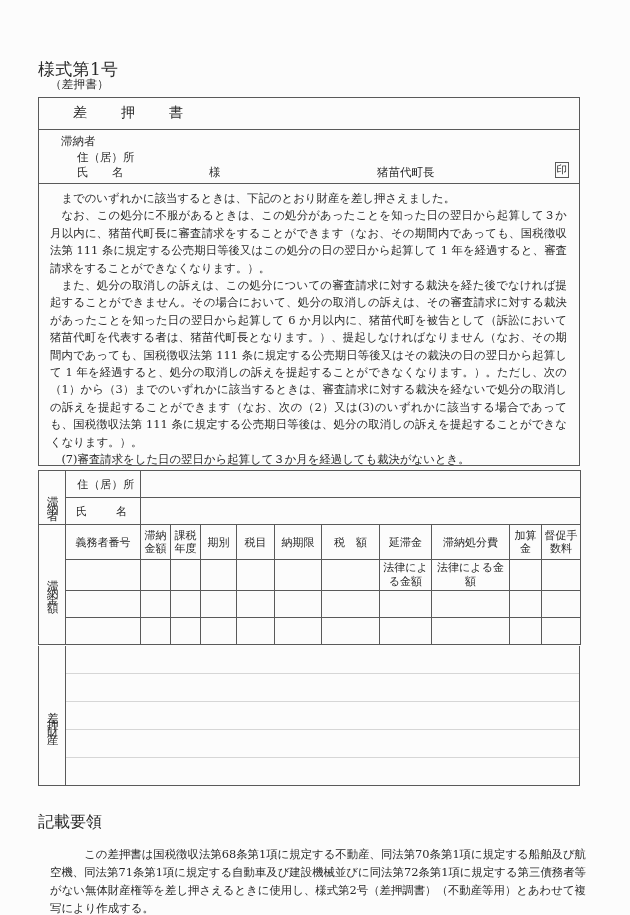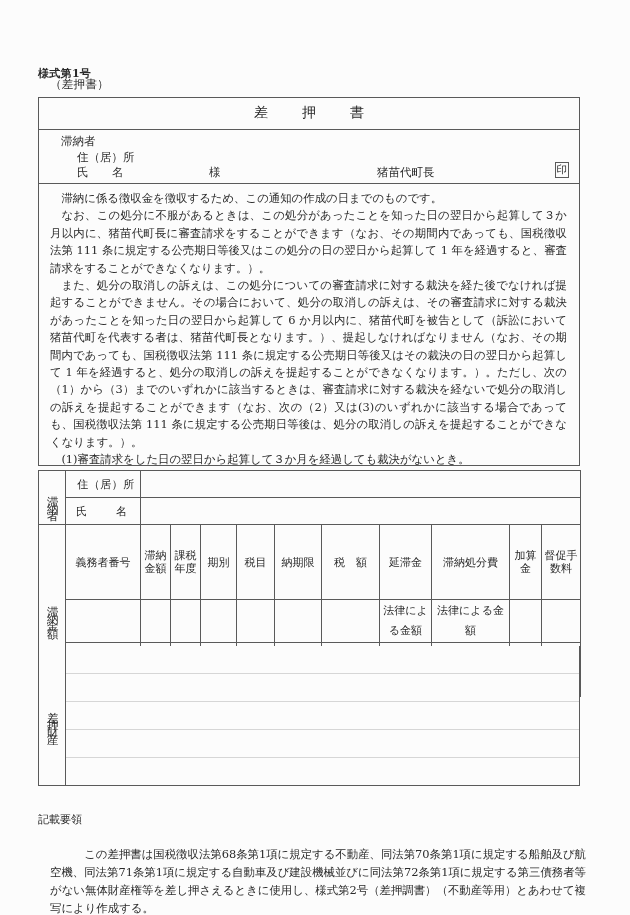--- a/index.html
+++ b/index.html
@@ -19,25 +19,24 @@
     position: absolute;
     left: 0; top: 0;
     width: 630px;
     height: 915px;
     box-sizing: border-box;
   }
 
   
   .form-no {
     position: absolute;
-    left: 38px; top: 66px;
-    font-size: 11px;
+    left: 38px; top: 58px;
+    font-size: 17px;
     letter-spacing: 0.3px;
     white-space: nowrap;
-    font-weight: bold;
   }
   .form-sub {
     position: absolute;
     left: 50px; top: 77px;
     font-size: 11.5px;
     letter-spacing: 0.3px;
     white-space: nowrap;
   }
 
   
@@ -52,21 +51,21 @@
   }
   .title-band {
     height: 31px;
     border-bottom: 1px solid #5a5a5a;
     position: relative;
   }
   .doc-title {
     position: absolute;
     left: 0; right: 0;
     top: 6px;
-    text-align: center;
+    text-align: left;
     font-size: 14px;
     letter-spacing: 34px;
     text-indent: 34px;
     white-space: nowrap;
     font-family: Liberation Serif, serif;
   }
 
   .party-band {
     height: 53px;
     border-bottom: 1px solid #5a5a5a;
@@ -170,25 +169,25 @@
     padding-left: 6px !important;
     letter-spacing: 0.5px;
   }
   .cell-nm {
     text-align: left;
     padding-left: 6px !important;
     letter-spacing: 9px;
   }
   .hdr {
     line-height: 13px;
-    padding: 20px 1px !important;
+    padding: 0 1px !important;
   }
   .legal-amt {
     font-size: 10px;
-    line-height: 20px;
+    line-height: 14px;
     padding: 1px 2px !important;
   }
   .blankrow td { height: 26px; }
   .row-h { height: 26px; }
 
   
   .prop-block {
     position: absolute;
     left: 38px;
     width: 542px;
@@ -224,21 +223,21 @@
   .remark {
     position: absolute;
     left: 38px; top: 793px;
     font-size: 11.4px;
     white-space: nowrap;
   }
   .remark .rk-gap { display: inline-block; width: 18px; }
   .kisai-title {
     position: absolute;
     left: 38px; top: 812px;
-    font-size: 11px;
+    font-size: 16px;
     white-space: nowrap;
   }
   .kisai-body {
     position: absolute;
     left: 38px; top: 833px;
     width: 560px;
     font-size: 11.4px;
     line-height: 18px;
     text-align: justify;
     text-justify: inter-character;
@@ -265,24 +264,24 @@
     <div class="party-band">
       <span class="p-taxpayer">滞納者</span>
       <span class="p-address">住（居）所</span>
       <span class="p-name">氏　名</span>
       <span class="p-sama">様</span>
       <span class="p-mayor">猪苗代町長</span>
       <span class="p-seal">印</span>
     </div>
 
     <div class="body-text">
-      <p>滞納に係る徴収金を徴収するため、この通知の作成の日までのものです。</p>
+      <p>までのいずれかに該当するときは、下記のとおり財産を差し押さえました。</p>
       <p>なお、この処分に不服があるときは、この処分があったことを知った日の翌日から起算して３か月以内に、猪苗代町長に審査請求をすることができます（なお、その期間内であっても、国税徴収法第 111 条に規定する公売期日等後又はこの処分の日の翌日から起算して 1 年を経過すると、審査請求をすることができなくなります。）。</p>
       <p>また、処分の取消しの訴えは、この処分についての審査請求に対する裁決を経た後でなければ提起することができません。その場合において、処分の取消しの訴えは、その審査請求に対する裁決があったことを知った日の翌日から起算して 6 か月以内に、猪苗代町を被告として（訴訟において猪苗代町を代表する者は、猪苗代町長となります。）、提起しなければなりません（なお、その期間内であっても、国税徴収法第 111 条に規定する公売期日等後又はその裁決の日の翌日から起算して 1 年を経過すると、処分の取消しの訴えを提起することができなくなります。）。ただし、次の（1）から（3）までのいずれかに該当するときは、審査請求に対する裁決を経ないで処分の取消しの訴えを提起することができます（なお、次の（2）又は(3)のいずれかに該当する場合であっても、国税徴収法第 111 条に規定する公売期日等後は、処分の取消しの訴えを提起することができなくなります。）。</p>
-      <p class="item">(1)審査請求をした日の翌日から起算して３か月を経過しても裁決がないとき。</p>
+      <p class="item">(7)審査請求をした日の翌日から起算して３か月を経過しても裁決がないとき。</p>
       <p class="item">(2)処分、処分の執行又は手続きの続行により生ずる著しい損害を避けるため緊急の必要があるとき。</p>
       <p class="item">(3)その他裁決を経ないことにつき正当な理由があるとき。</p>
     </div>
 
   </div>
 
   <table class="data-table">
     <colgroup>
       <col style="width:27px">
       <col style="width:75px">

